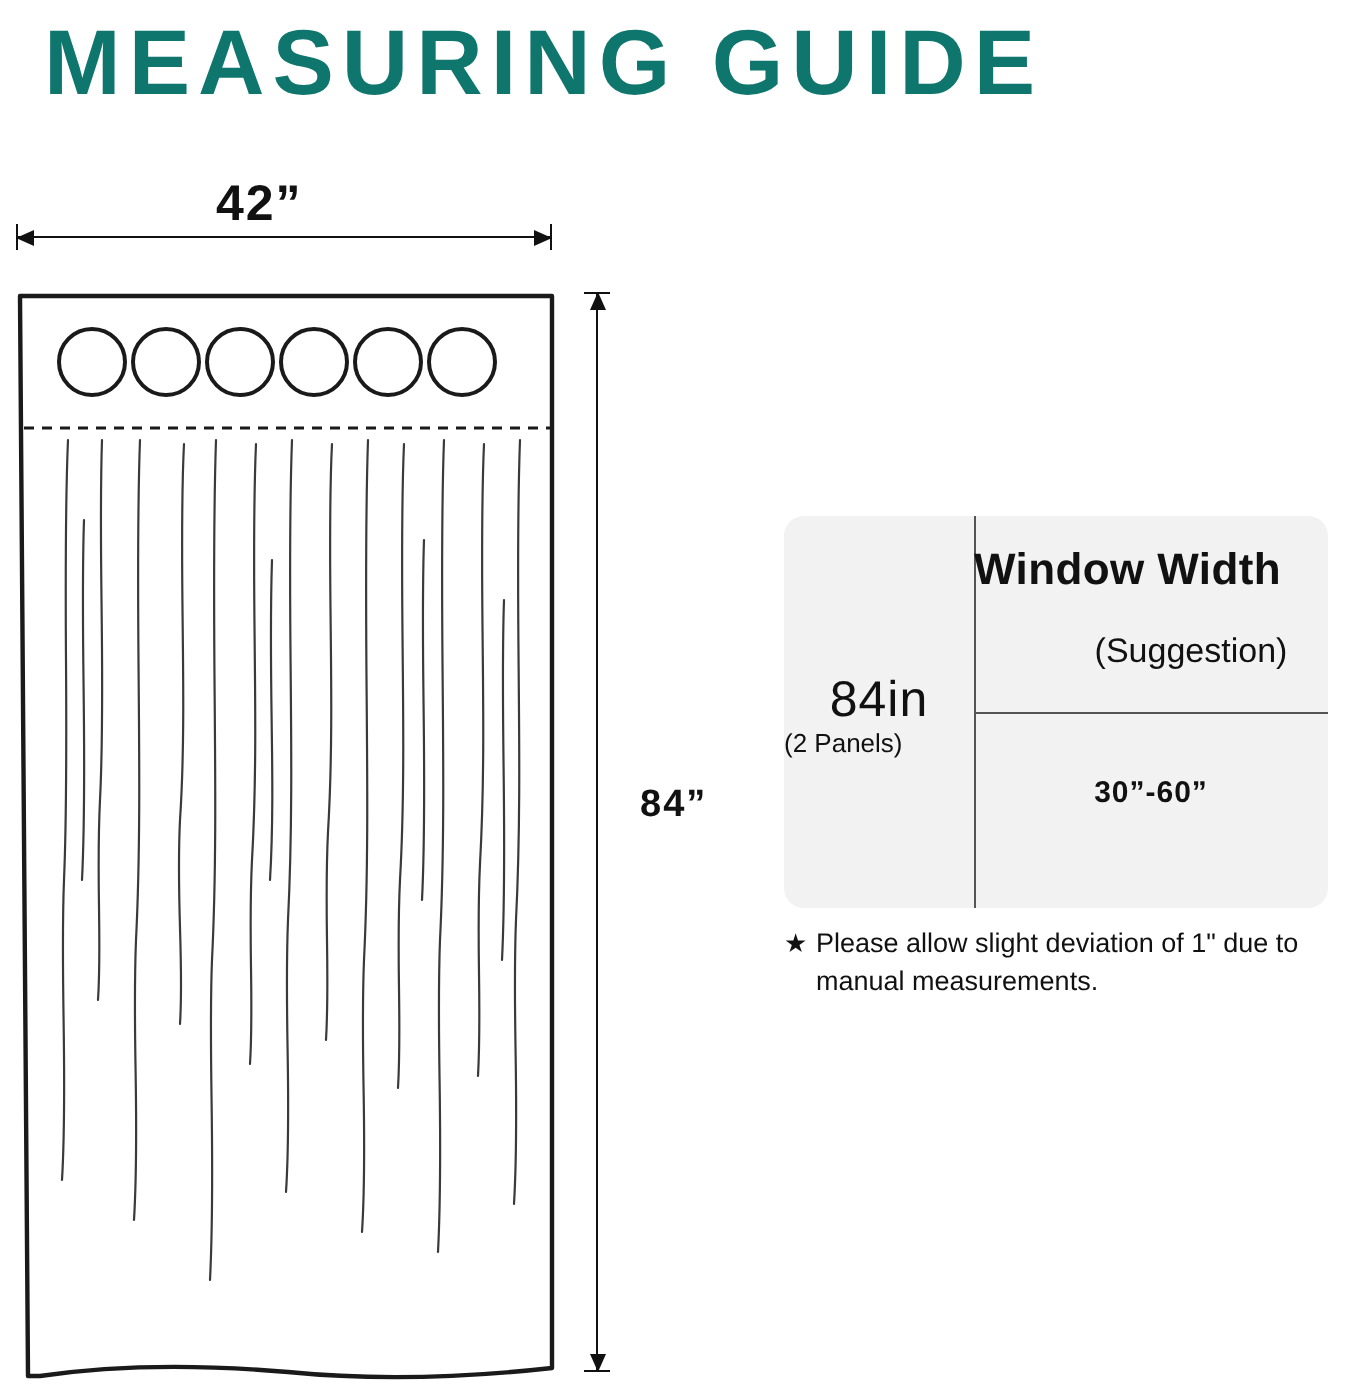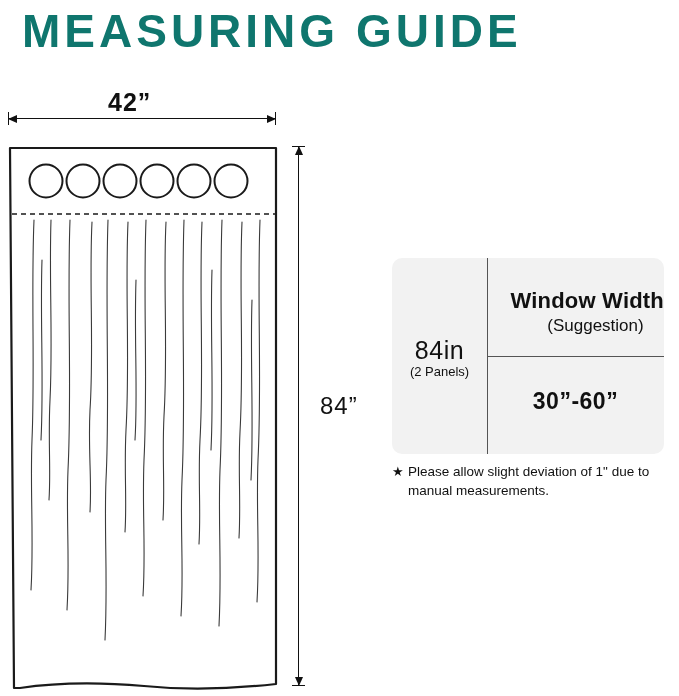--- a/index.html
+++ b/index.html
@@ -120,22 +120,22 @@
     border-left: 4px solid transparent;
     border-right: 4px solid transparent;
   }
   .height-dim .arrow-t { top: 0px; border-bottom: 9px solid #111; }
   .height-dim .arrow-b { bottom: 0px; border-top: 9px solid #111; }
 
   .height-label {
     position: absolute;
     left: 320px;
     top: 392px;
-    font-size: 24px;
-    font-weight: 400;
+    font-size: 19px;
+    font-weight: 700;
     letter-spacing: 1px;
   }
 
   
   .curtain {
     position: absolute;
     left: 4px;
     top: 140px;
     width: 284px;
     height: 552px;
@@ -175,49 +175,48 @@
     text-align: center;
     font-size: 25px;
     font-weight: 400;
     letter-spacing: 0.5px;
   }
   .panel-count {
     position: absolute;
     left: 0;
     top: 106px;
     width: 95px;
-    text-align: center;
     font-size: 13px;
   }
   .ww-title {
     position: absolute;
     left: 95px;
-    top: 30px;
+    top: 14px;
     width: 177px;
-    text-align: right;
+    text-align: left;
     font-size: 22px;
     font-weight: 700;
     letter-spacing: 0.2px;
   }
   .ww-sub {
     position: absolute;
     left: 95px;
     top: 58px;
     width: 177px;
     text-align: center;
     font-size: 17px;
     padding-left: 20px;
   }
   .ww-range {
     position: absolute;
     left: 95px;
     top: 130px;
     width: 177px;
     text-align: center;
-    font-size: 23px;
+    font-size: 15px;
     font-weight: 700;
     letter-spacing: 0.5px;
   }
 
   
   .note {
     position: absolute;
     left: 392px;
     top: 462px;
     width: 280px;

